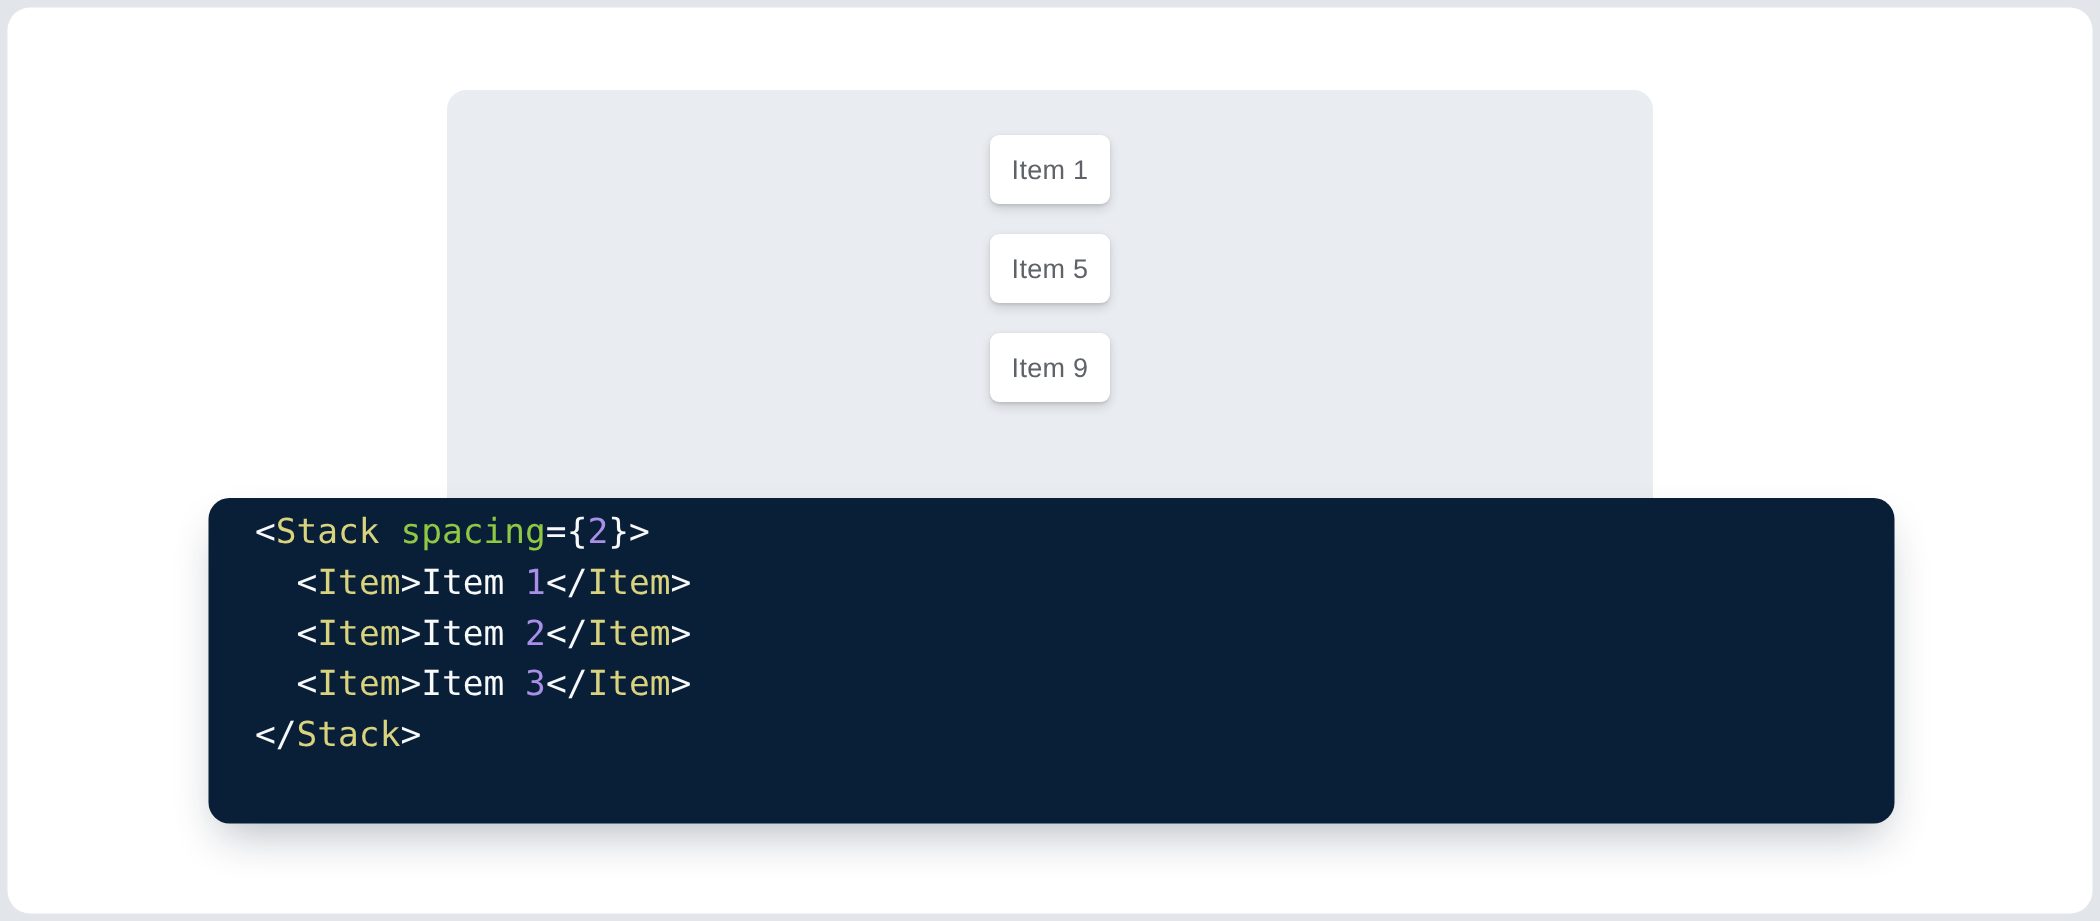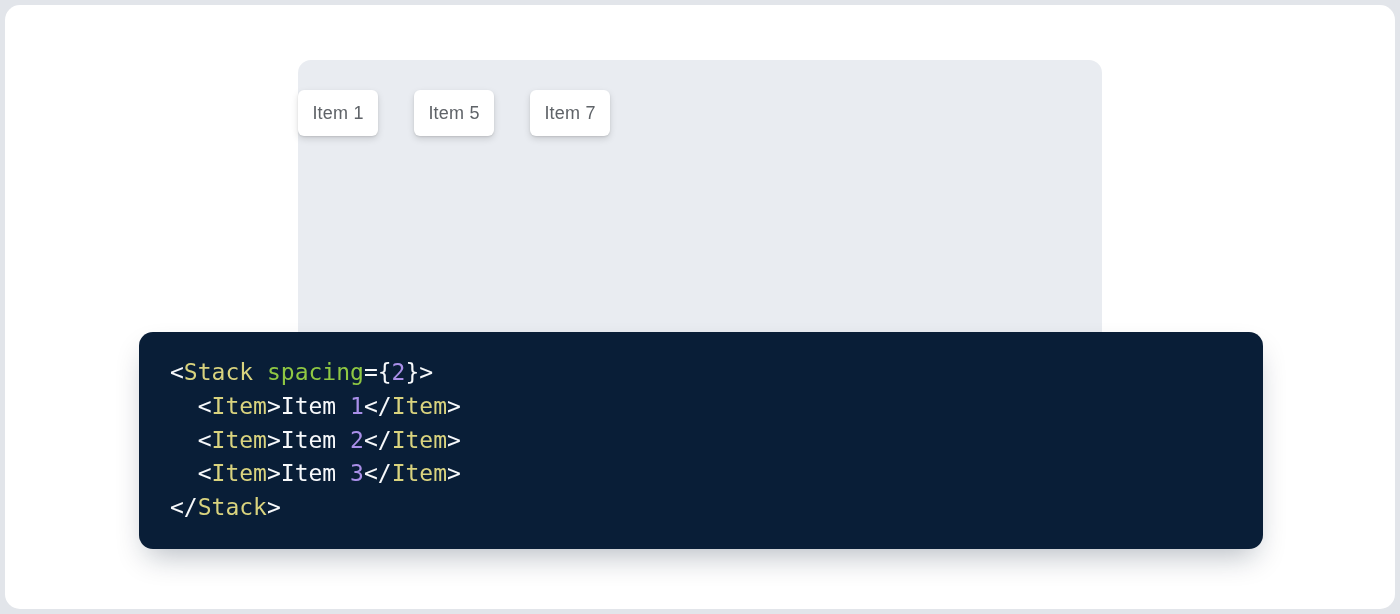--- a/index.html
+++ b/index.html
@@ -28,40 +28,40 @@
     background:var(--page-bg);
     border-radius:15px;
   }
   .demo-panel{
     position:absolute;left:293px;top:55px;
     width:804px;height:285px;
     background:var(--panel-bg);
     border-radius:13px;
   }
   .stack{
-    display:flex;flex-direction:row;align-items:center;
-    padding-top:30px;gap:36px;
+    display:flex;flex-direction:column;align-items:center;
+    padding-top:30px;gap:20px;
   }
   .item-card{
     width:80px;height:46px;
     background:#ffffff;border-radius:6px;
     display:flex;align-items:center;justify-content:center;
     font-size:18px;color:var(--item-text);
     letter-spacing:0.2px;
     box-shadow:0 1px 2px rgba(0,0,0,0.10), 0 3px 7px rgba(0,0,0,0.13);
   }
   .code-block{
     position:absolute;left:134px;top:327px;
     width:1124px;height:217px;
     background:var(--code-bg);
     border-radius:14px;
     box-shadow:0 14px 30px -8px rgba(10,25,50,0.30);
   }
   .code{
-    margin:0;padding:24px 31px;
+    margin:0;padding:7px 31px;
     font-family:"DejaVu Sans Mono","Liberation Mono",monospace;
     font-size:23px;line-height:33.8px;
     white-space:pre;
     color:var(--tok-plain);
   }
   .code-line{height:33.8px;}
   .tok-tag{color:var(--tok-tag);}
   .tok-attr{color:var(--tok-attr);}
   .tok-num{color:var(--tok-num);}
   .tok-punc{color:var(--tok-punc);}
@@ -70,21 +70,21 @@
 </head>
 <body>
 
 <div class="screen">
   <div class="page">
 
     <div class="demo-panel">
       <div class="stack">
         <div class="item-card">Item 1</div>
         <div class="item-card">Item 5</div>
-        <div class="item-card">Item 7</div>
+        <div class="item-card">Item 9</div>
       </div>
     </div>
 
     <div class="code-block">
       <pre class="code" id="code-pre"><div class="code-line"><span class="tok-punc">&lt;</span><span class="tok-tag">Stack</span><span class="tok-plain"> </span><span class="tok-attr">spacing</span><span class="tok-punc">={</span><span class="tok-num">2</span><span class="tok-punc">}&gt;</span></div><div class="code-line"><span class="tok-plain">  </span><span class="tok-punc">&lt;</span><span class="tok-tag">Item</span><span class="tok-punc">&gt;</span><span class="tok-plain">Item </span><span class="tok-num">1</span><span class="tok-punc">&lt;/</span><span class="tok-tag">Item</span><span class="tok-punc">&gt;</span></div><div class="code-line"><span class="tok-plain">  </span><span class="tok-punc">&lt;</span><span class="tok-tag">Item</span><span class="tok-punc">&gt;</span><span class="tok-plain">Item </span><span class="tok-num">2</span><span class="tok-punc">&lt;/</span><span class="tok-tag">Item</span><span class="tok-punc">&gt;</span></div><div class="code-line"><span class="tok-plain">  </span><span class="tok-punc">&lt;</span><span class="tok-tag">Item</span><span class="tok-punc">&gt;</span><span class="tok-plain">Item </span><span class="tok-num">3</span><span class="tok-punc">&lt;/</span><span class="tok-tag">Item</span><span class="tok-punc">&gt;</span></div><div class="code-line"><span class="tok-punc">&lt;/</span><span class="tok-tag">Stack</span><span class="tok-punc">&gt;</span></div></pre>
     </div>
 
   </div>
 </div>
 

